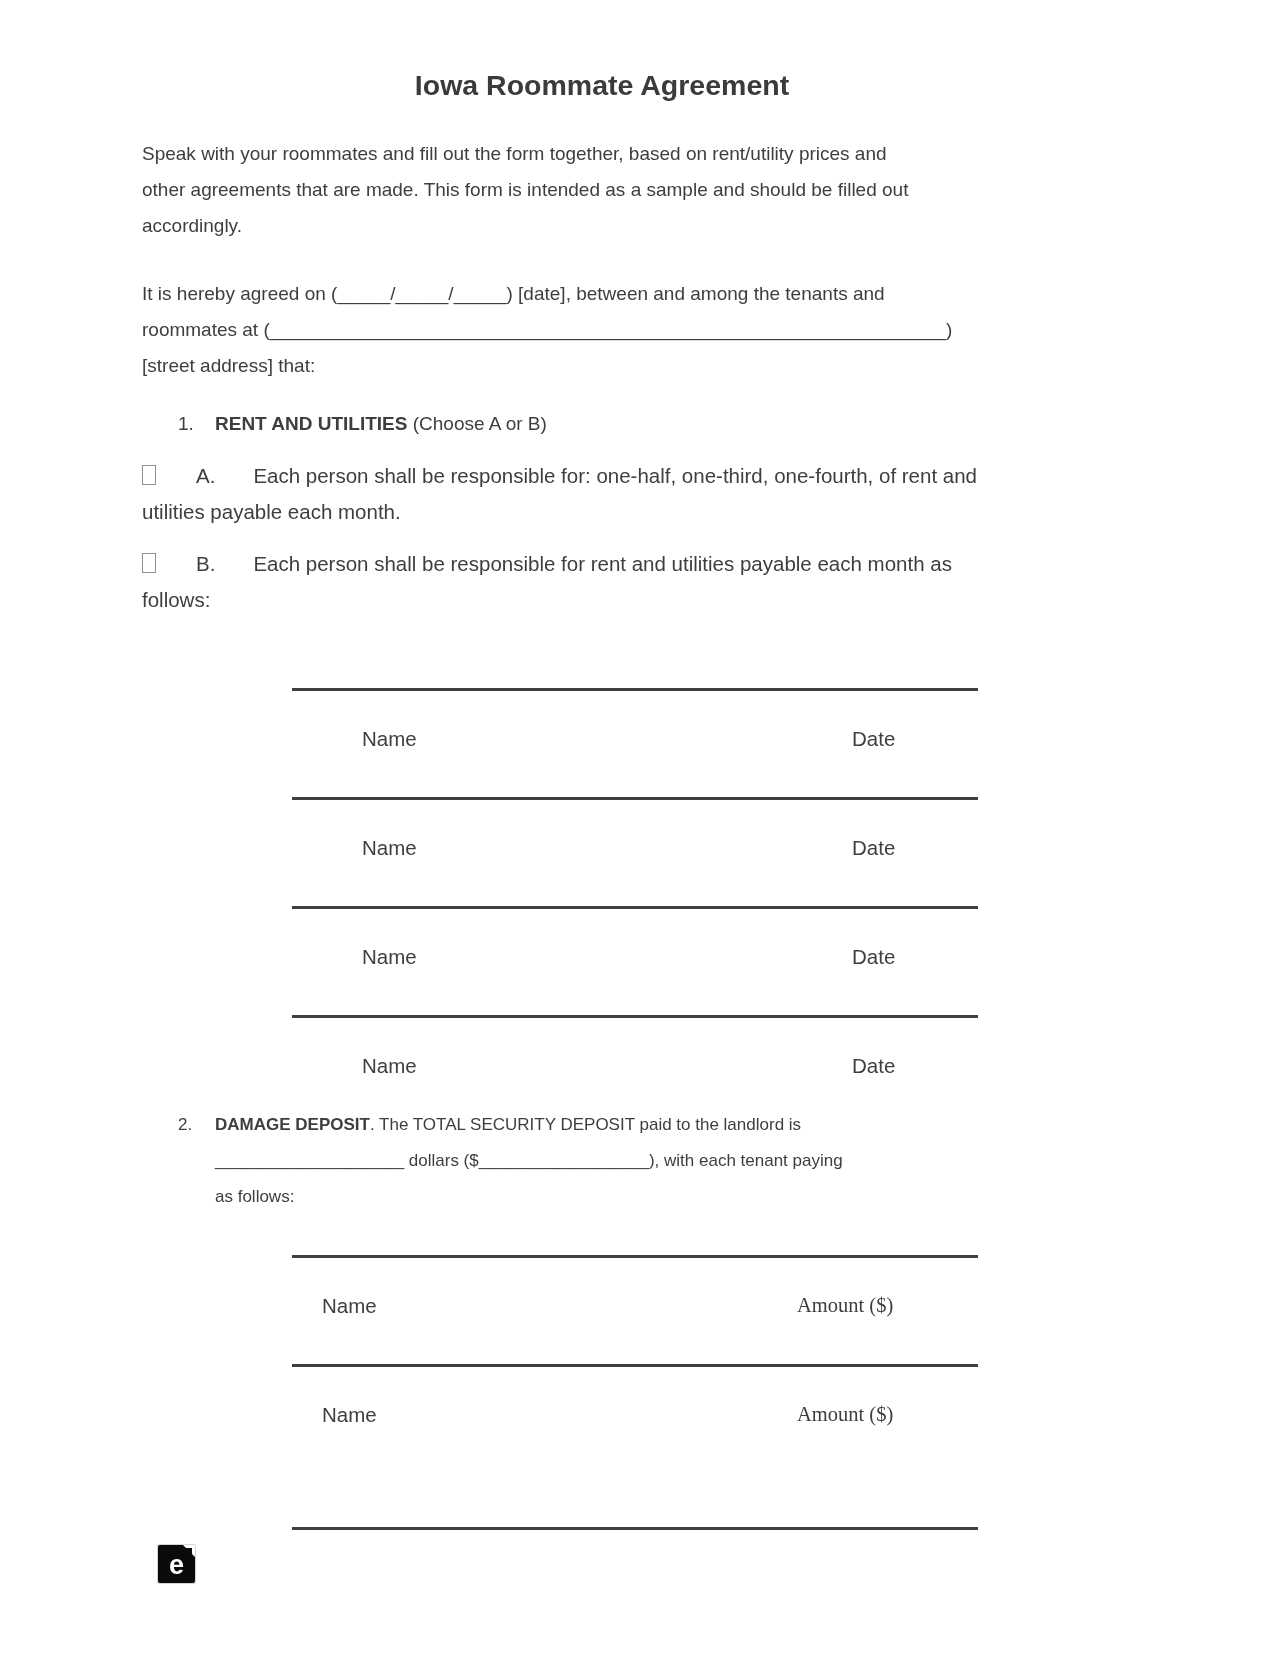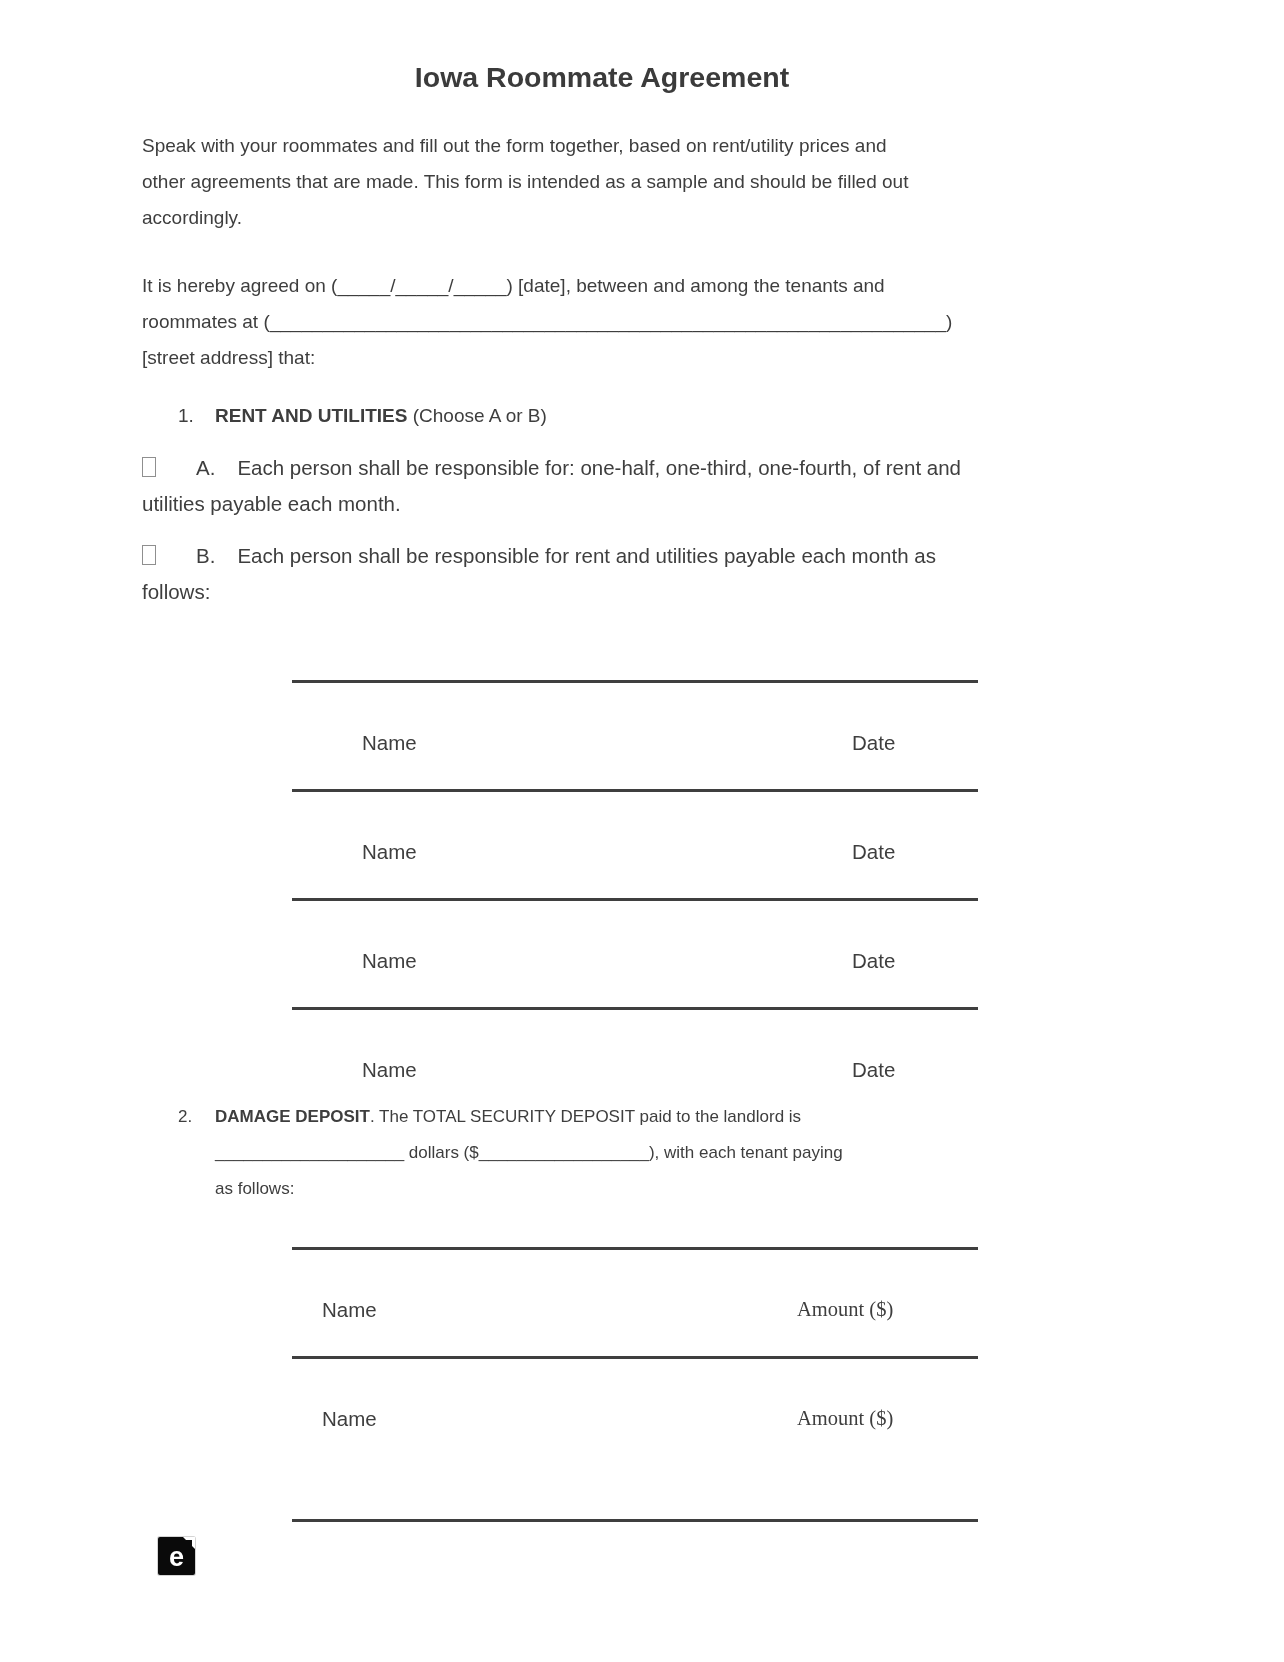--- a/index.html
+++ b/index.html
@@ -7,46 +7,46 @@
     width:1284px; height:1662px;
     font-family:"Liberation Sans", sans-serif;
     color:#3e3e3e;
     position:relative;
     overflow:hidden;
   }
   .content { padding:56px 0 0 142px; width:920px; }
 
   .doc-title {
     font-size:28.5px; font-weight:bold; color:#3b3b3b;
-    text-align:center; margin:0; line-height:42px;
+    text-align:center; margin:8px; line-height:42px;
   }
 
   .para { font-size:19px; line-height:36px; }
   .p-intro { margin-top:30px; }
   .p-agree { margin-top:32px; }
 
   .list-head { font-size:19px; line-height:36px; margin-top:22px; }
   .list-num { display:inline-block; margin-left:36px; width:37px; }
   .bold { font-weight:bold; }
 
   .opt { font-size:20.5px; line-height:36px; margin-top:16px; }
   .cbx {
     display:inline-block; width:12px; height:18px;
     border:1.5px solid #8f8f8f; vertical-align:-2px;
     background:#ffffff;
   }
   .opt-letter { margin-left:40px; }
-  .opt-text   { margin-left:22px; }
+  .opt-text   { margin-left:38px; }
 
   .sig-group { margin-top:70px; }
   .sig-row { position:relative; margin-left:150px; width:686px; height:109px; }
   .sig-row.last { height:78px; }
   .rule { border-top:3px solid #3f3f3f; height:0; }
   .labels { position:relative; margin-top:36px; height:36px; font-size:20.5px; }
-  .labels span { position:absolute; top:12px; }
+  .labels span { position:absolute; top:0; }
   .row-rent .lab-left  { left:70px; }
   .row-rent .lab-right { left:560px;text-align:right; }
   .row-dep  .lab-left  { left:30px; }
   .row-dep  .lab-right { left:505px;font-family:Liberation Serif, serif; }
 
   .sec2 { font-size:17px; line-height:36px; margin-top:14px; }
   .sec2 .cont { margin-left:73px; }
 
   .dep-group { margin-top:40px; }
 

